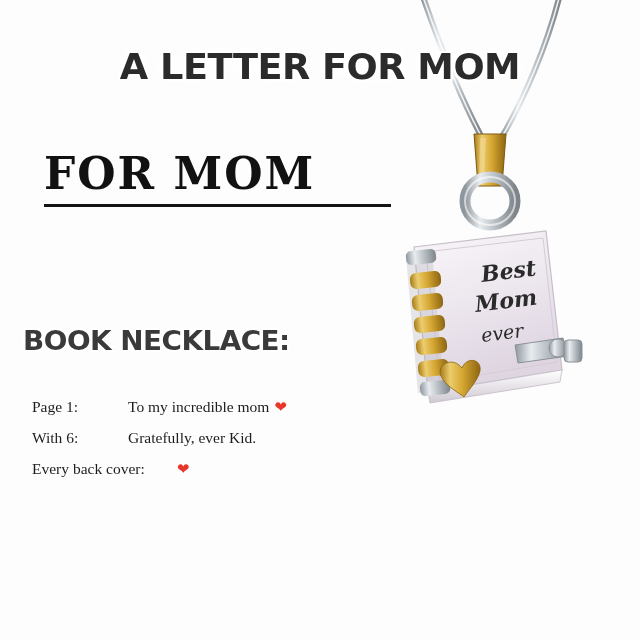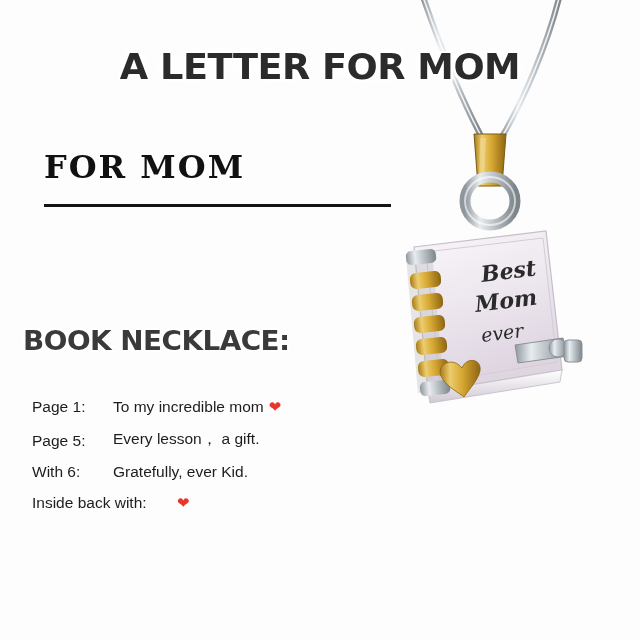--- a/index.html
+++ b/index.html
@@ -41,21 +41,21 @@
     transform: scaleX(1.02);
   }
 
   
   .formom {
     position: absolute;
     top: 148px;
     left: 44px;
     font-family: "DejaVu Serif", serif;
     font-weight: bold;
-    font-size: 32px;
+    font-size: 44px;
     letter-spacing: 2px;
     color: #111111;
   }
   .formom-rule {
     position: absolute;
     top: 204px;
     left: 44px;
     width: 347px;
     height: 3px;
     background: #141414;
@@ -83,32 +83,32 @@
 
   
   .lines {
     position: absolute;
     top: 398px;
     left: 32px;
     width: 420px;
   }
   .line {
     display: flex;
-    align-items: flex-end;
-    font-family: Liberation Sans, sans-serif;
+    align-items: center;
+    font-family: Liberation Serif, serif;
     font-size: 15.5px;
     color: #1d1d1d;
     margin-bottom: 13px;
     white-space: nowrap;
   }
   .line .lbl {
     min-width: 76px;
   }
   .line .txt {
-    margin-left: 5px;
+    margin-left: 20px;
   }
   .heart {
     color: #e8362a;
     margin-left: 5px;
     font-size: 15px;
   }
   .line.last {
     font-size: 15.5px;
   }
   .line.last .lbl {
@@ -223,30 +223,26 @@
 
     <div class="line">
       <span class="lbl">Page 1:</span>
       <span class="txt">To my incredible mom</span>
       <span class="heart">❤</span>
     </div>
 
 
 
 
-    <div class="line">
-      <span class="lbl">Page 5:</span>
-      <span class="txt">Every lesson，  a gift.</span>
-    </div>
 
     <div class="line">
       <span class="lbl">With 6:</span>
       <span class="txt">Gratefully, ever Kid.</span>
     </div>
 
     <div class="line last">
-      <span class="lbl">Inside back with:</span>
+      <span class="lbl">Every back cover:</span>
       <span class="heart">❤</span>
     </div>
 
   </div>
 
 </div>
 
 </body></html>

